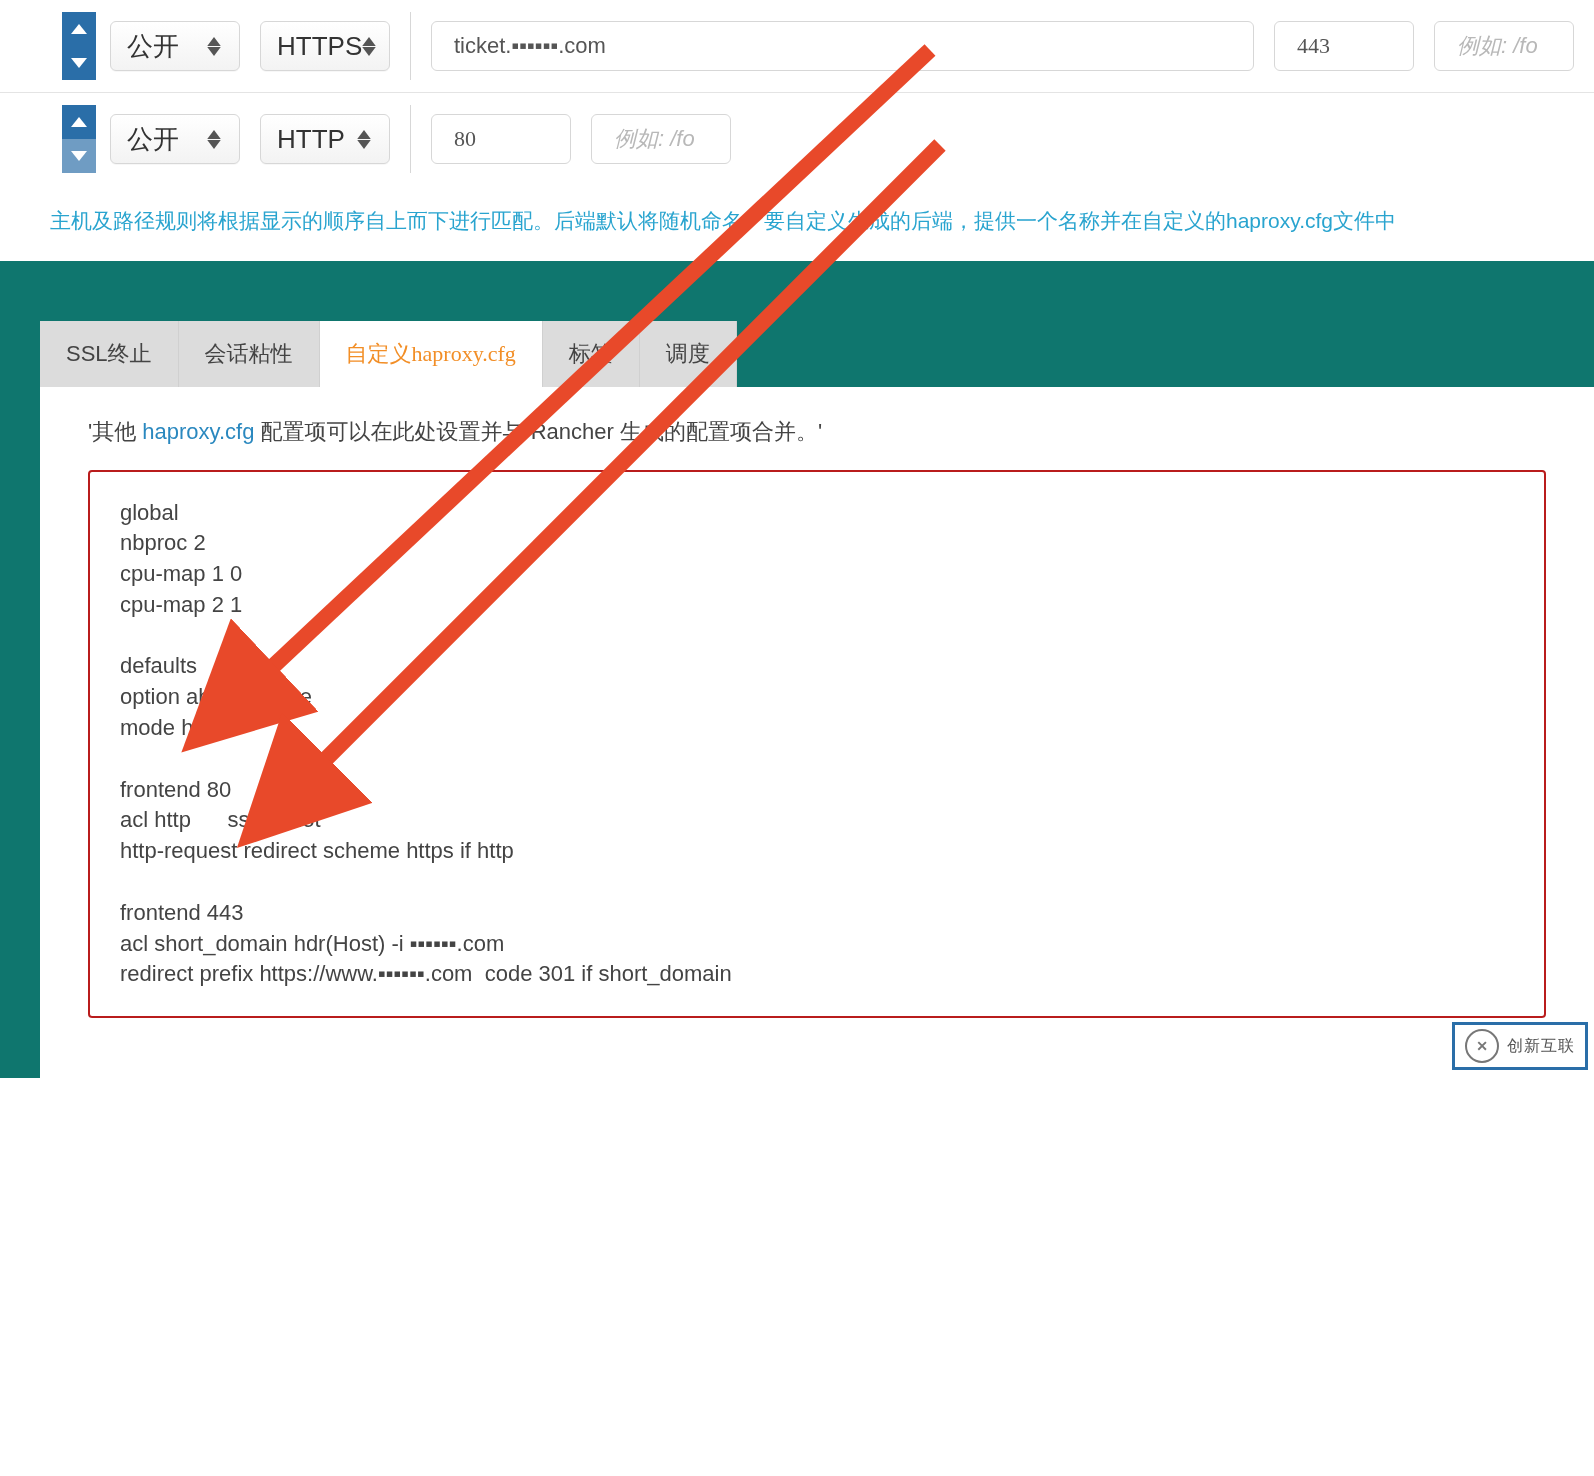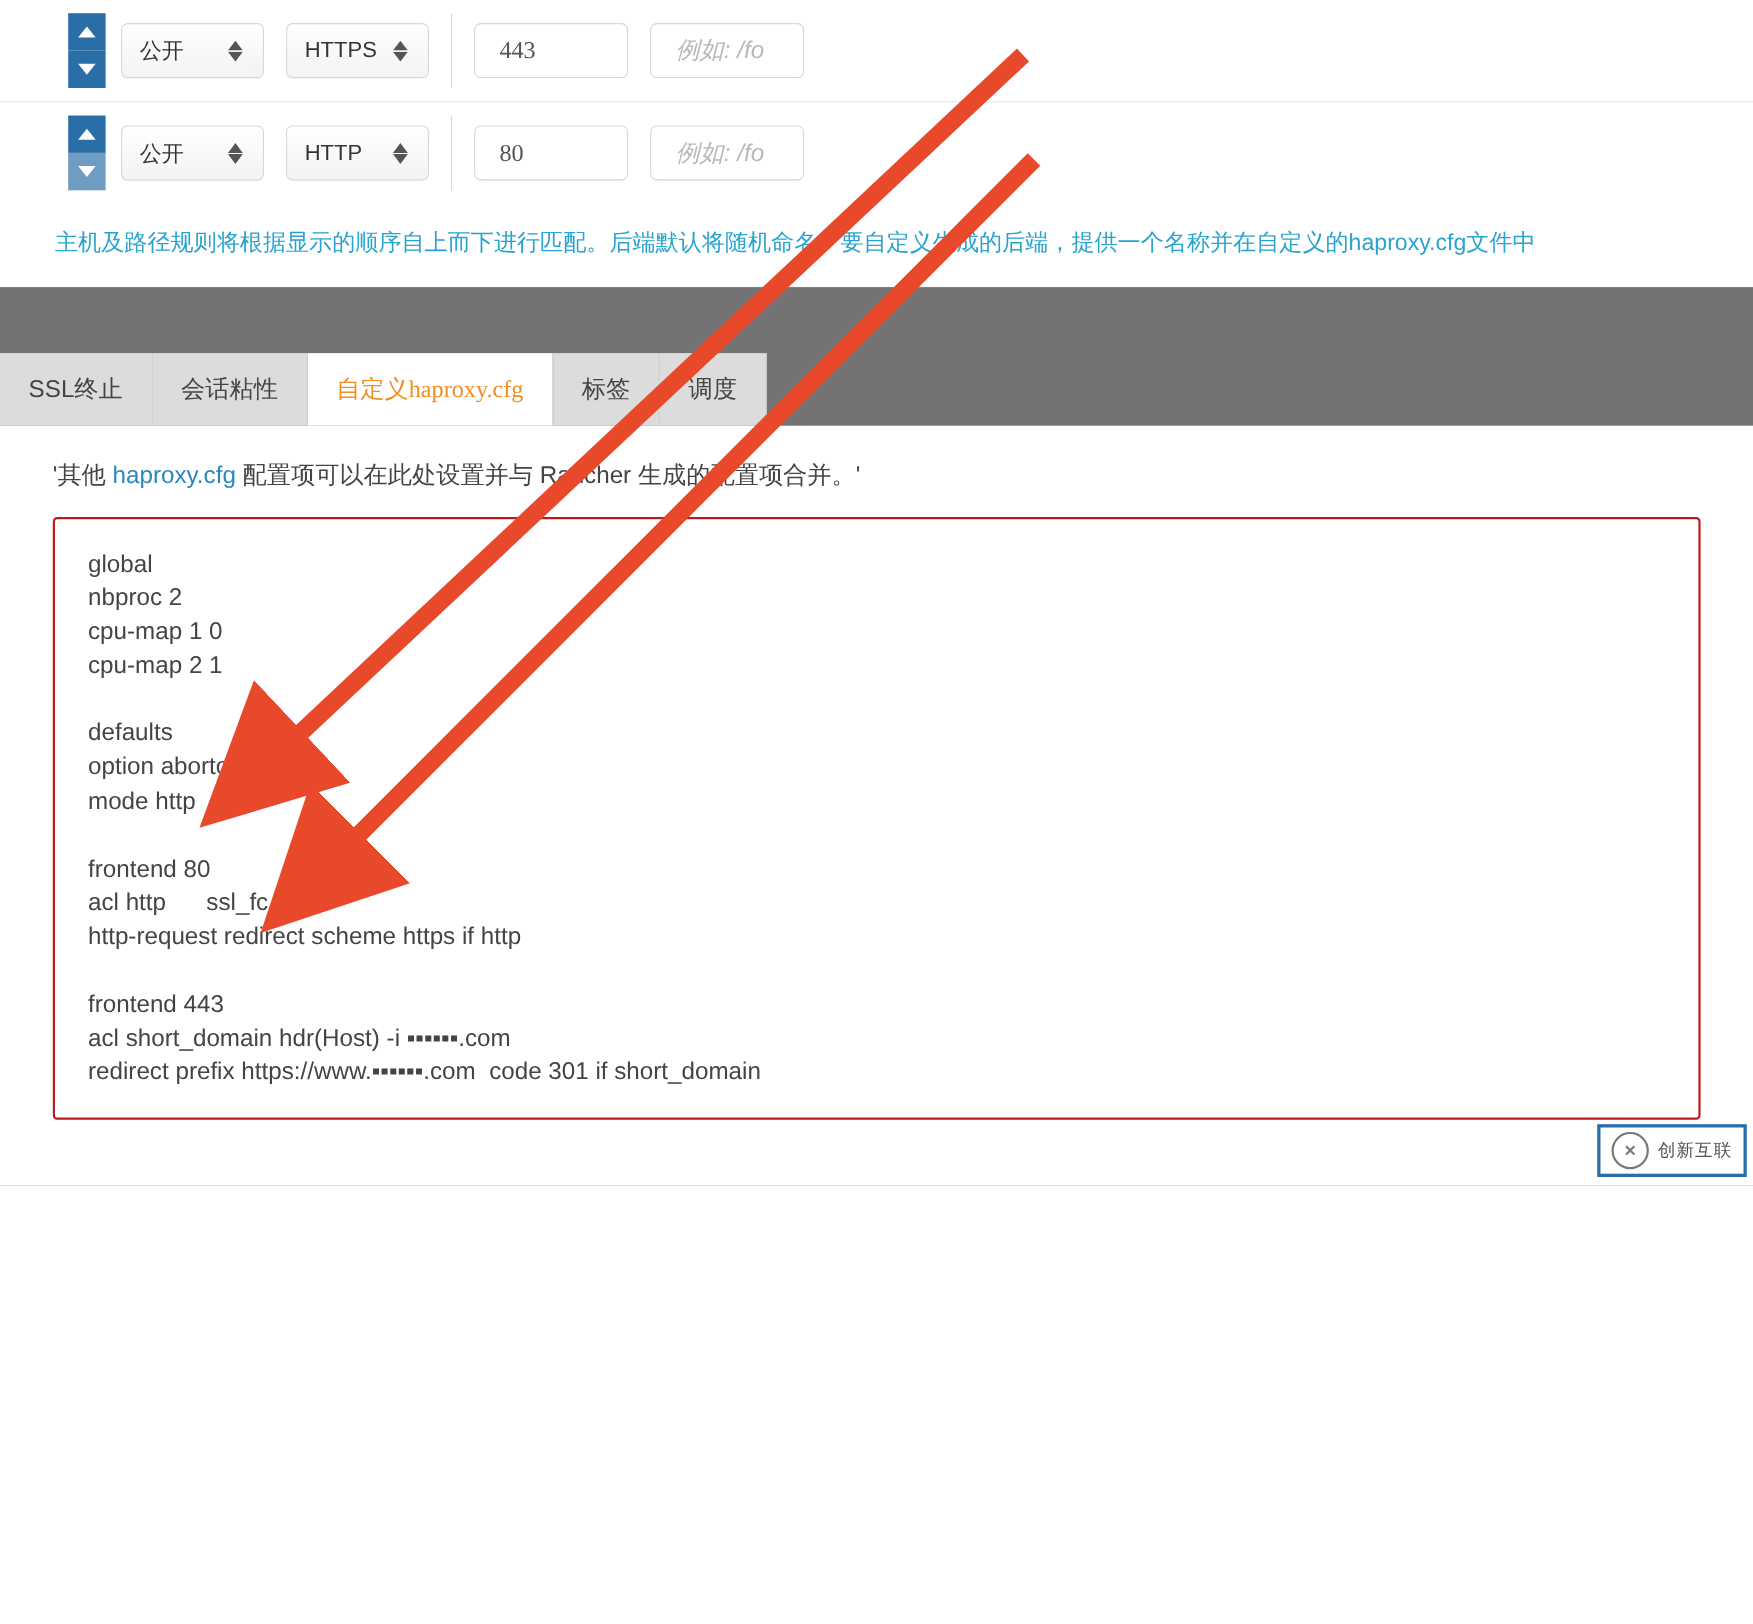--- a/index.html
+++ b/index.html
@@ -49,21 +49,21 @@
   .sort-btn svg { width: 16px; height: 16px; fill: #fff; }
 
   .select-box {
     height: 50px;
     border: 1px solid #d7d7d7;
     border-radius: 6px;
     background: linear-gradient(#ffffff,#f3f3f3);
     display: flex;
     align-items: center;
     padding: 0 16px;
-    font-size: 20px;
+    font-size: 26px;
     color: #333;
     position: relative;
     margin-right: 20px;
     box-shadow: 0 1px 0 rgba(0,0,0,0.03);
   }
   .select-box.access { width: 130px; }
   .select-box.proto  { width: 130px; }
   .select-caret {
     width: 16px; height: 24px;
     margin-left: auto;
@@ -97,22 +97,23 @@
   .help-line {
     color: #29a4cf;
     font-size: 21px;
     padding: 10px 50px 24px 50px;
     line-height: 1.5;
     white-space: nowrap;
   }
 
   
   .tabs-wrap {
-    background: #737373;
+    background: #0f766e;
     padding-top: 60px;
+    padding-left: 40px;
   }
   .tabs-bar {
     display: flex;
     padding-left: 0;
   }
   .tab {
     padding: 18px 26px;
     background: #dcdcdc;
     color: #444;
     font-size: 22px;
@@ -206,20 +207,21 @@
       <span class="select-caret">
           <svg viewBox="0 0 12 8">
             <path d="M6 0 L12 8 L0 8 Z"></path>
           </svg>
           <svg viewBox="0 0 12 8">
             <path d="M0 0 L12 0 L6 8 Z"></path>
           </svg>
         </span>
     </div>
     <div class="vline"></div>
+    <div class="text-input host">ticket.▪▪▪▪▪▪.com</div>
     <div class="text-input port">443</div>
     <div class="text-input path placeholder">例如: /fo</div>
   </div>
     <div class="rule-row">
     <div class="sort-handles">
       <div class="sort-btn ">
           <svg viewBox="0 0 16 10">
             <path d="M8 0 L16 10 L0 10 Z"></path>
           </svg>
         </div>

